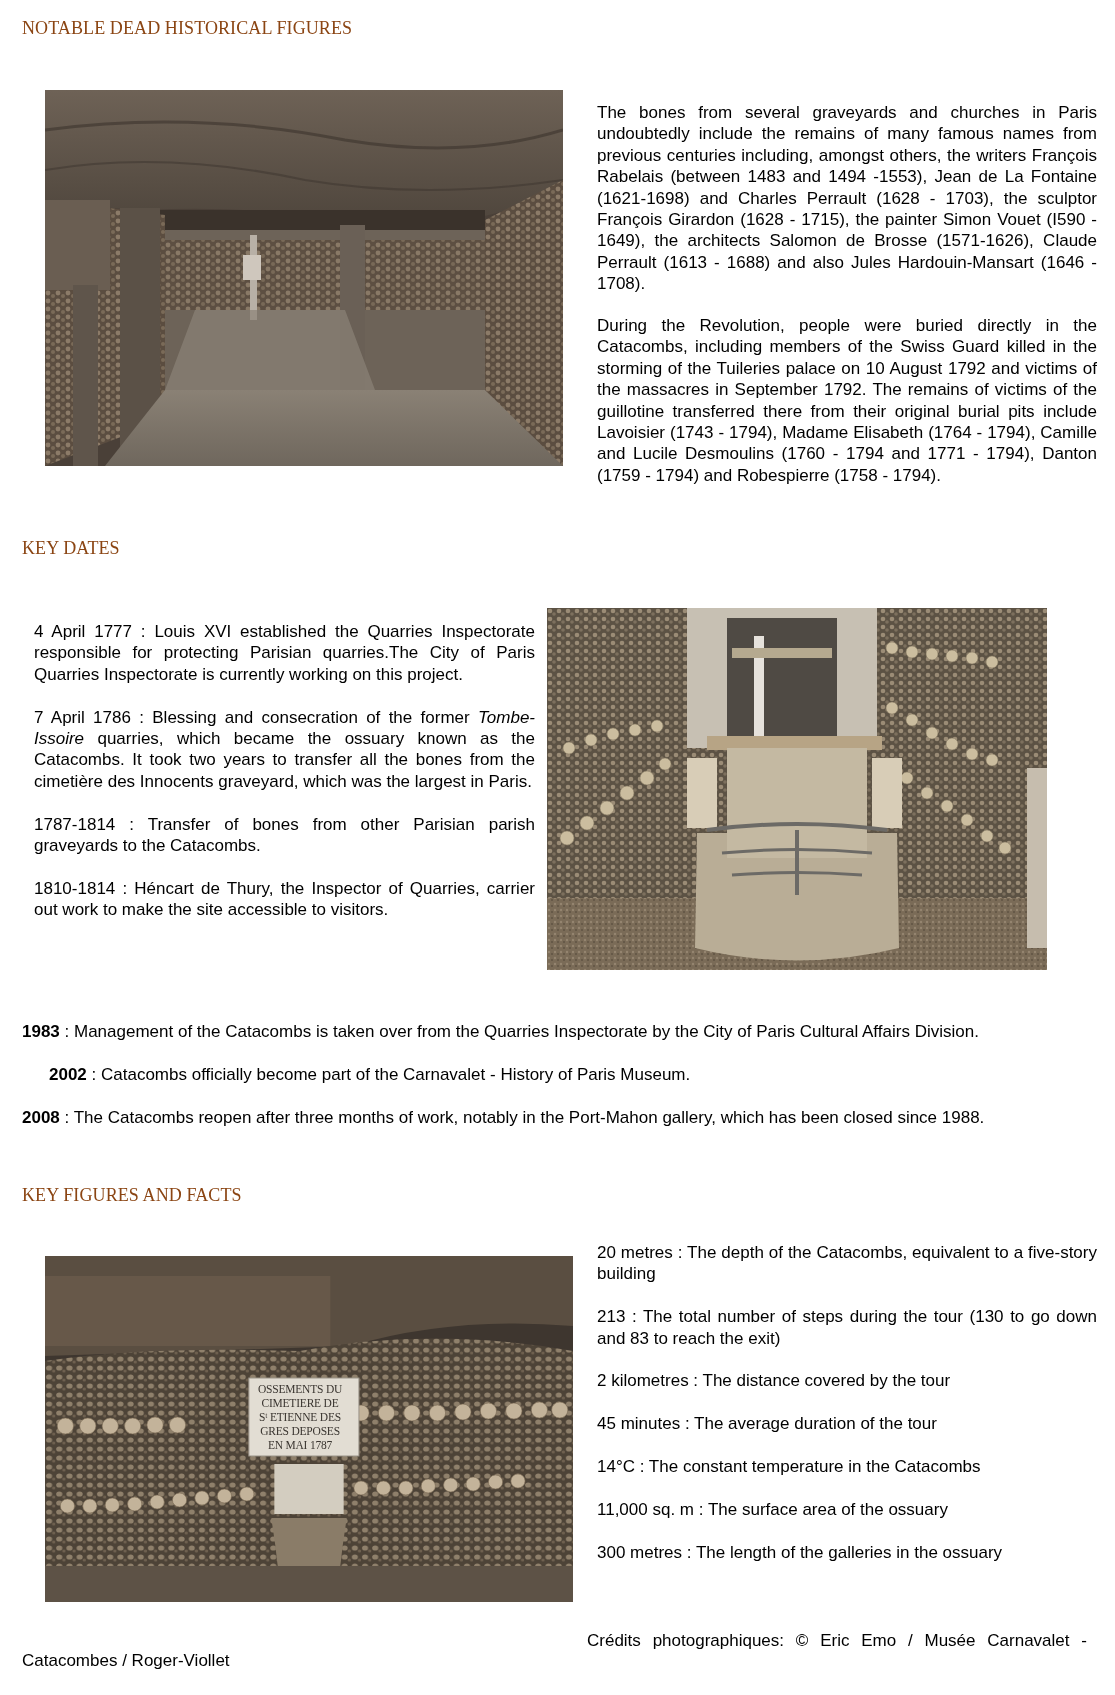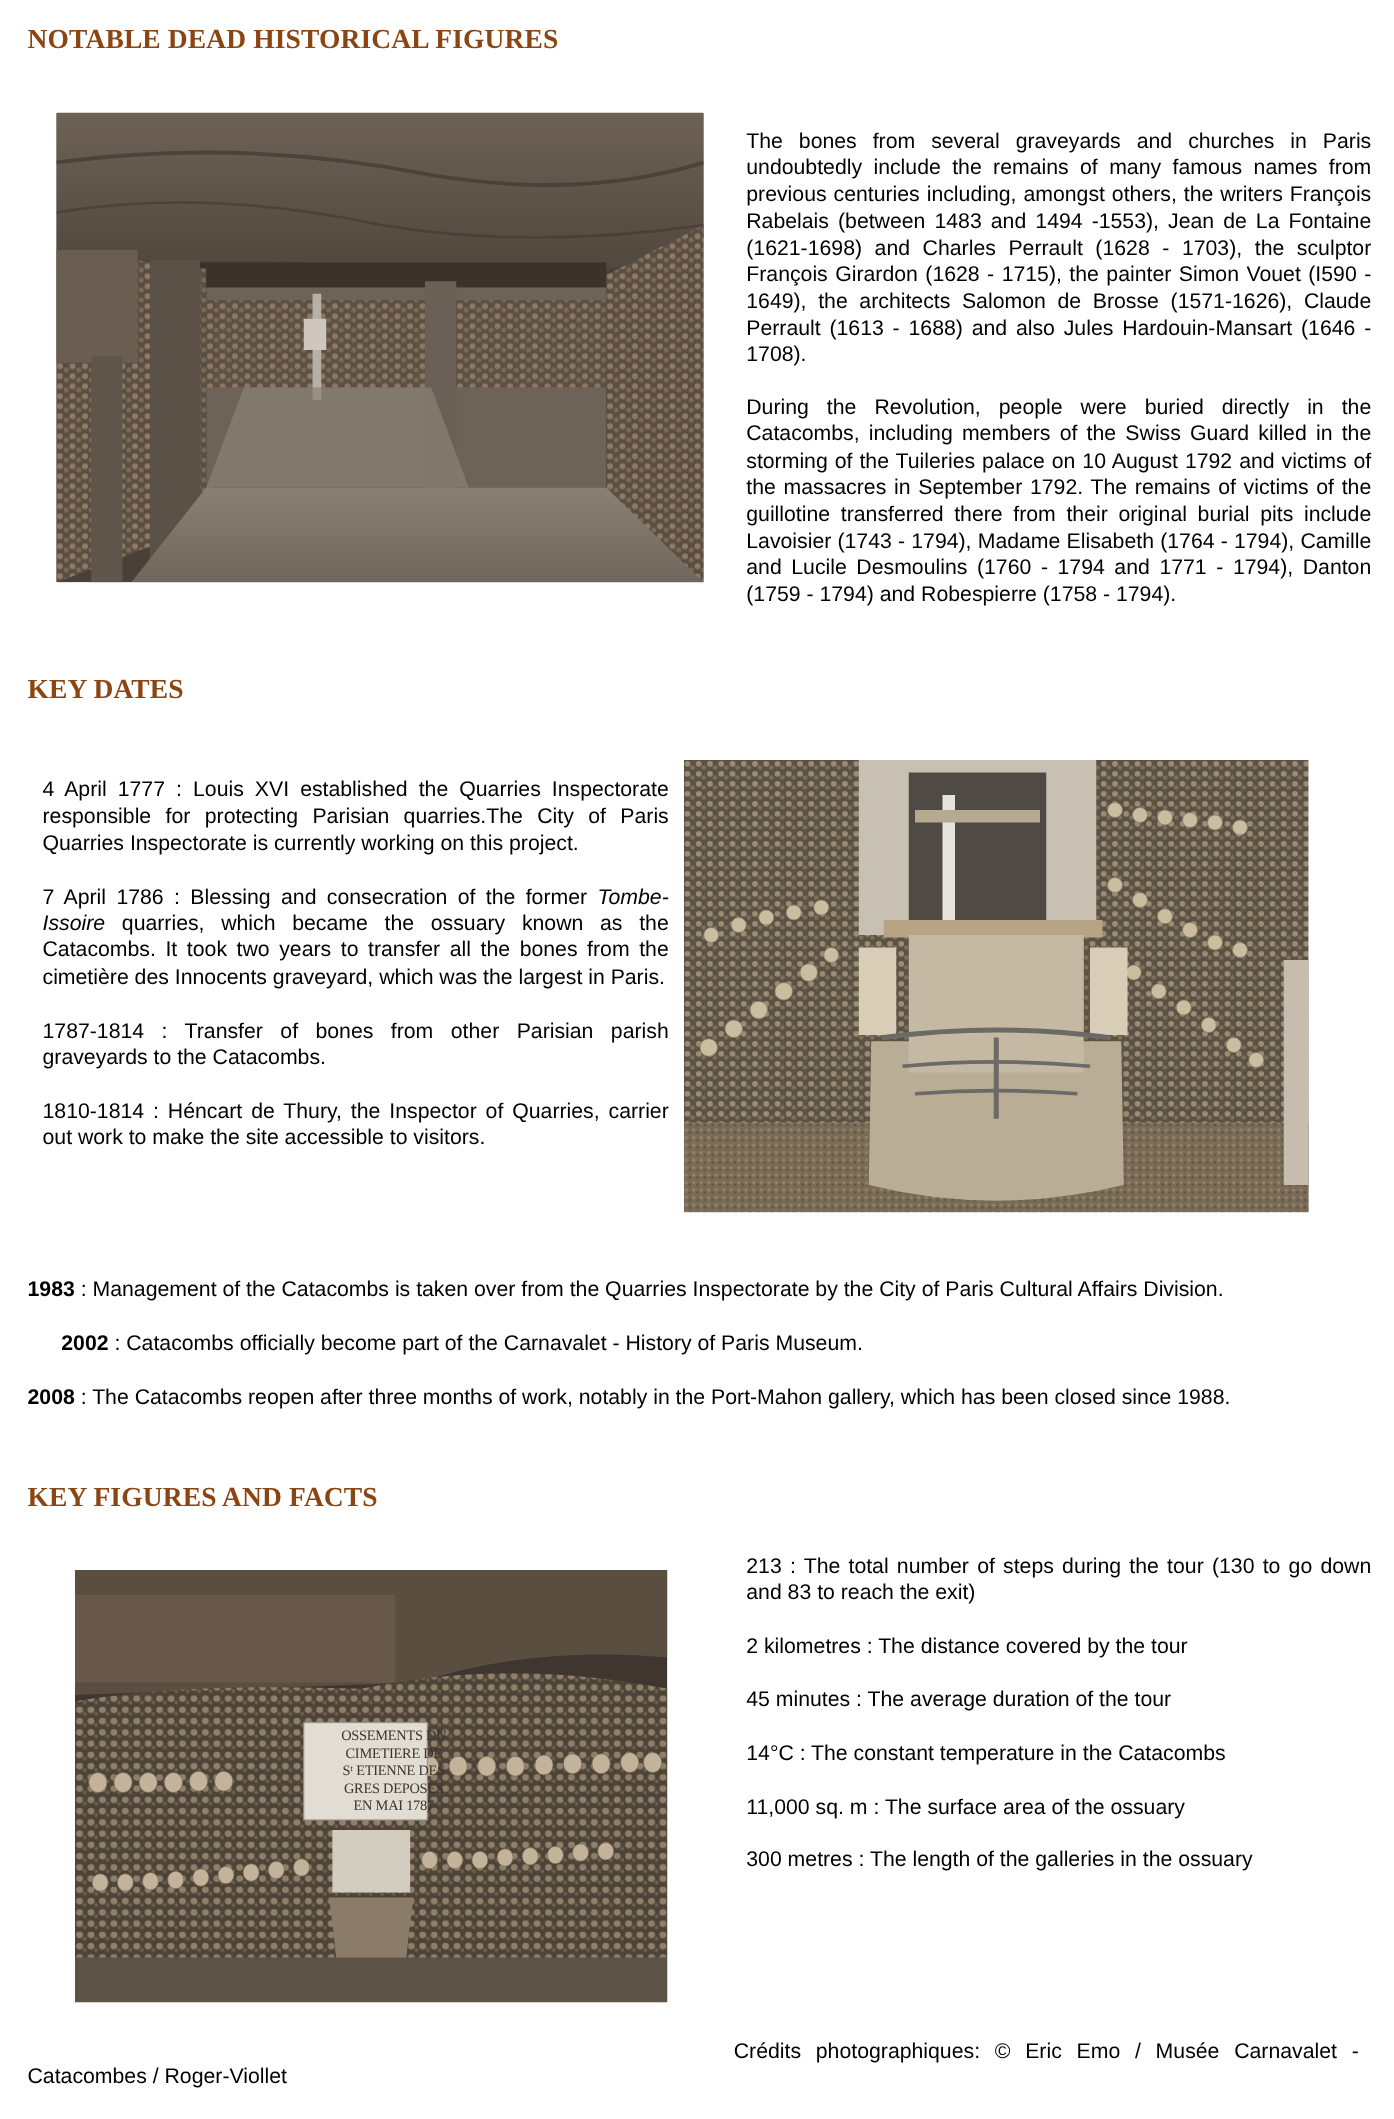--- a/index.html
+++ b/index.html
@@ -2,22 +2,22 @@
 <html><head>
   <meta charset="utf-8">
   <style>
     html, body { margin: 0; padding: 0; background: #ffffff; }
     body {
       width: 1115px; height: 1695px; position: relative; overflow: hidden;
       font-family: "Liberation Sans", sans-serif; color: #000; font-size: 17px;
     }
     .heading {
       position: absolute; left: 22px; margin: 0;
-      font-family: "Liberation Serif", serif; font-weight: bold;
-      font-size: 22px; color: #8b4513; letter-spacing: 0.1px;
+      font-family: "Liberation Serif", serif; font-weight: normal;
+      font-size: 18px; color: #8b4513; letter-spacing: 0.1px;
     }
     .para {
       position: absolute; margin: 12px; line-height: 21.4px;
       text-align: justify;
     }
     .para b { font-weight: normal; }
     .photo { position: absolute; overflow: hidden; }
     .photo svg { display: block; width: 100%; height: 100%; }
     .entry { margin: 0 0 21.4px 0; }
     .wide { position: absolute; left: 22px; margin: 0; white-space: nowrap; line-height: 21.4px; }
@@ -155,21 +155,21 @@
 </p>
 <p class="wide" style="top:1064px;margin-left:27px;">
   <b>2002</b><span> : </span><span>Catacombs officially become part of the Carnavalet - History of Paris Museum.</span>
 </p>
 <p class="wide" style="top:1107px;">
   <b>2008</b><span> : </span><span>The Catacombs reopen after three months of work, notably in the Port-Mahon gallery, which has been closed since 1988.</span>
 </p>
 
 <h2 class="heading" style="top:1185px;">KEY FIGURES AND FACTS</h2>
 
-<div class="photo" style="left:60px; top:1256px; width:474px; height:346px;">
+<div class="photo" style="left:45px; top:1256px; width:528px; height:346px;">
   <svg viewBox="0 0 518 346" preserveAspectRatio="none">
     <defs>
       <pattern id="bones3" width="10" height="9" patternUnits="userSpaceOnUse">
         <rect width="10" height="9" fill="#4d4337"></rect>
         <ellipse cx="4" cy="4" rx="3" ry="2.6" fill="#8f806b"></ellipse>
         <circle cx="8.5" cy="7" r="1.6" fill="#6e604f"></circle>
       </pattern>
     </defs>
     <rect width="518" height="346" fill="#3e362f"></rect>
     <path d="M0 0 H518 V70 Q400 60 300 90 L0 100 Z" fill="#5a4e41"></path>
@@ -218,20 +218,23 @@
     <div>OSSEMENTS DU</div>
     <div>CIMETIERE DE</div>
     <div>Sᵗ ETIENNE DES</div>
     <div>GRES DEPOSES</div>
     <div>EN MAI 1787</div>
   </div>
 </div>
 
 <div class="para" style="left:585px; top:1230px; width:500px;">
   <p class="entry">
+    <b>20 metres</b><span> : </span><span>The depth of the Catacombs, equivalent to a five-story building</span>
+  </p>
+  <p class="entry">
     <b>213</b><span> : </span><span>The total number of steps during the tour (130 to go down and 83 to reach the exit)</span>
   </p>
   <p class="entry">
     <b>2 kilometres</b><span> : </span><span>The distance covered by the tour</span>
   </p>
   <p class="entry">
     <b>45 minutes</b><span> : </span><span>The average duration of the tour</span>
   </p>
   <p class="entry">
     <b>14°C</b><span> : </span><span>The constant temperature in the Catacombs</span>

